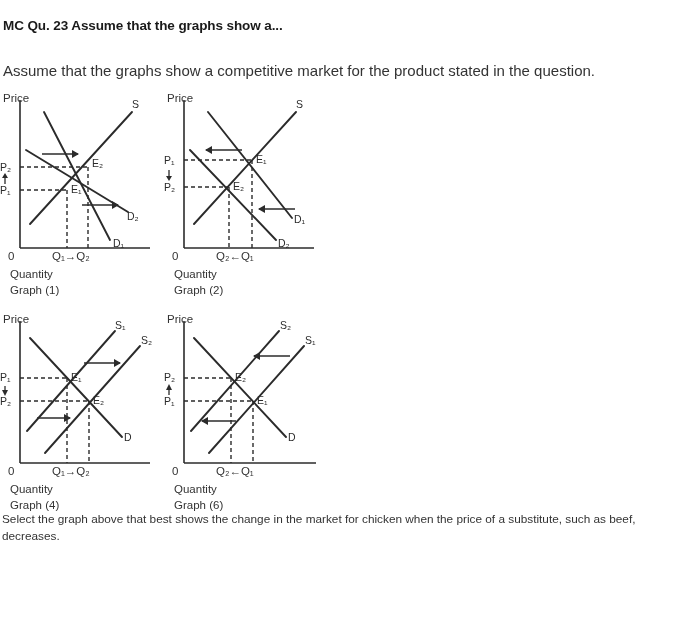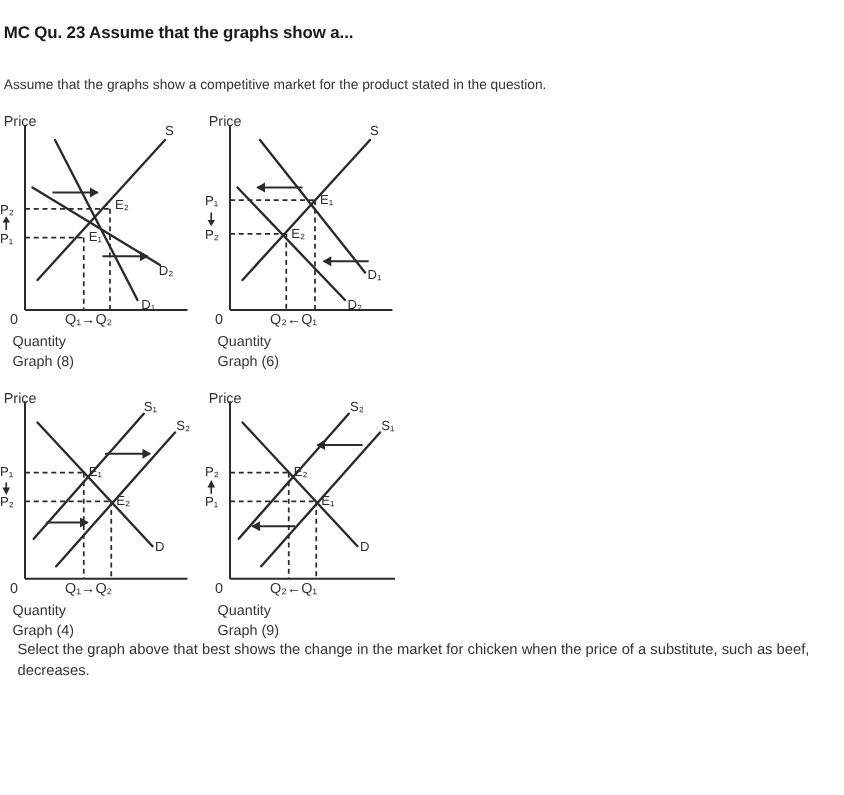--- a/index.html
+++ b/index.html
@@ -27,33 +27,32 @@
     font-size: 13.5px;
     font-weight: bold;
     color: #1a1a1a;
     letter-spacing: -0.1px;
     white-space: nowrap;
   }
   .q-intro {
     position: absolute;
     left: 3px;
     top: 62px;
-    font-size: 11px;
+    font-size: 15px;
     color: #333333;
     white-space: nowrap;
   }
   .q-prompt {
     position: absolute;
     left: 2px;
     top: 511px;
     width: 640px;
     font-size: 11.8px;
     line-height: 17px;
     color: #333333;
-    margin-left: 12px;
   }
   .graph-block {
     position: absolute;
   }
   .graph-svg {
     display: block;
   }
   .cap {
     position: absolute;
     font-size: 11.5px;
@@ -105,21 +104,21 @@
         <line x1="5" y1="92" x2="5" y2="83"></line>
         <polyline points="2,86 5,81 8,86" fill="#2b2b2b" stroke="none"></polyline>
       </g>
     </svg>
     <div style="position:absolute; left:3px; top:0px; font-size:11.5px; color:#333;">Price</div>
     <div style="position:absolute; left:8px; top:158px; font-size:11.5px; color:#333;">0</div>
     <div style="position:absolute; left:52px; top:158px; font-size:11.5px; color:#333; white-space:nowrap;">
       <span>Q₁</span><span>→</span><span>Q₂</span>
     </div>
     <div class="cap" style="left:10px; top:176px;">Quantity</div>
-    <div class="cap" style="left:10px; top:192px;">Graph (8)</div>
+    <div class="cap" style="left:10px; top:192px;">Graph (1)</div>
   </div>
 
   <div class="graph-block" style="left:164px; top:92px;">
     <svg class="graph-svg" width="165" height="170" viewBox="0 0 165 170">
       <g stroke="#2b2b2b" stroke-width="1.6" fill="none">
         <line x1="20" y1="8" x2="20" y2="156"></line>
         <line x1="20" y1="156" x2="150" y2="156"></line>
       </g>
       <g stroke="#2b2b2b" stroke-width="1.9" fill="none" stroke-linecap="round">
         <line x1="30" y1="132" x2="132" y2="20"></line>
@@ -151,21 +150,21 @@
         <line x1="5" y1="78" x2="5" y2="87"></line>
         <polyline points="2,84 5,89 8,84" fill="#2b2b2b" stroke="none"></polyline>
       </g>
     </svg>
     <div style="position:absolute; left:3px; top:0px; font-size:11.5px; color:#333;">Price</div>
     <div style="position:absolute; left:8px; top:158px; font-size:11.5px; color:#333;">0</div>
     <div style="position:absolute; left:52px; top:158px; font-size:11.5px; color:#333; white-space:nowrap;">
       <span>Q₂</span><span>←</span><span>Q₁</span>
     </div>
     <div class="cap" style="left:10px; top:176px;">Quantity</div>
-    <div class="cap" style="left:10px; top:192px;">Graph (6)</div>
+    <div class="cap" style="left:10px; top:192px;">Graph (2)</div>
   </div>
 
   <div class="graph-block" style="left:0px; top:313px;">
     <svg class="graph-svg" width="165" height="165" viewBox="0 0 165 165">
       <g stroke="#2b2b2b" stroke-width="1.6" fill="none">
         <line x1="20" y1="8" x2="20" y2="150"></line>
         <line x1="20" y1="150" x2="150" y2="150"></line>
       </g>
       <g stroke="#2b2b2b" stroke-width="1.9" fill="none" stroke-linecap="round">
         <line x1="27" y1="118" x2="115" y2="18"></line>
@@ -243,18 +242,18 @@
         <line x1="5" y1="82" x2="5" y2="73"></line>
         <polyline points="2,77 5,71 8,77" fill="#2b2b2b" stroke="none"></polyline>
       </g>
     </svg>
     <div style="position:absolute; left:3px; top:0px; font-size:11.5px; color:#333;">Price</div>
     <div style="position:absolute; left:8px; top:152px; font-size:11.5px; color:#333;">0</div>
     <div style="position:absolute; left:52px; top:152px; font-size:11.5px; color:#333; white-space:nowrap;">
       <span>Q₂</span><span>←</span><span>Q₁</span>
     </div>
     <div class="cap" style="left:10px; top:170px;">Quantity</div>
-    <div class="cap" style="left:10px; top:186px;">Graph (9)</div>
+    <div class="cap" style="left:10px; top:186px;">Graph (6)</div>
   </div>
 
   <div class="q-prompt">Select the graph above that best shows the change in the market for chicken when the price of a substitute, such as beef, decreases.</div>
 
 </div>
 
 </body></html>

